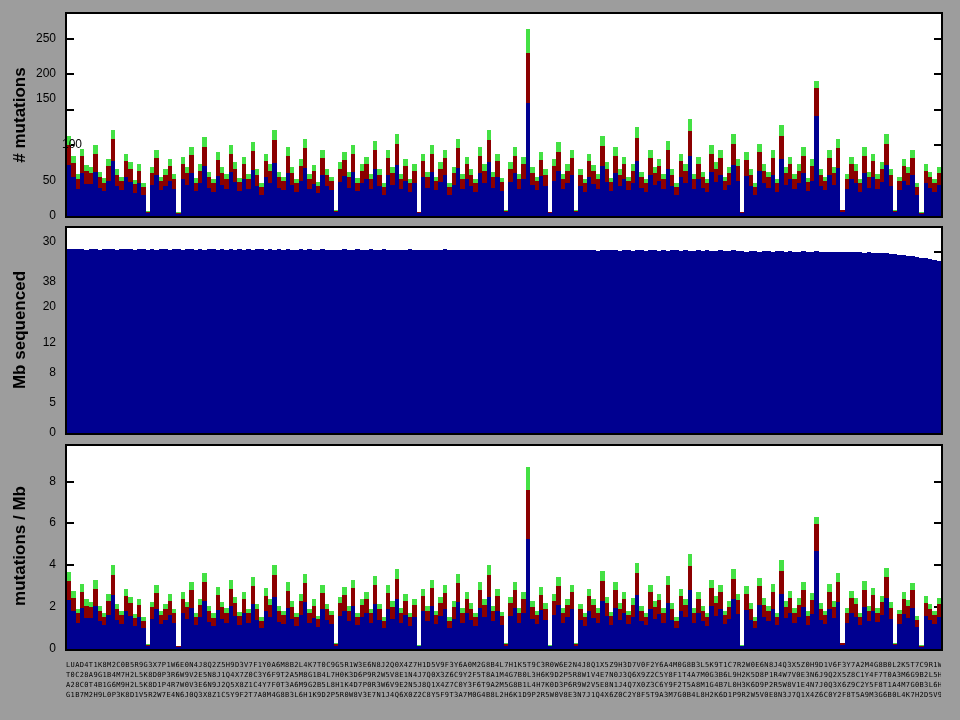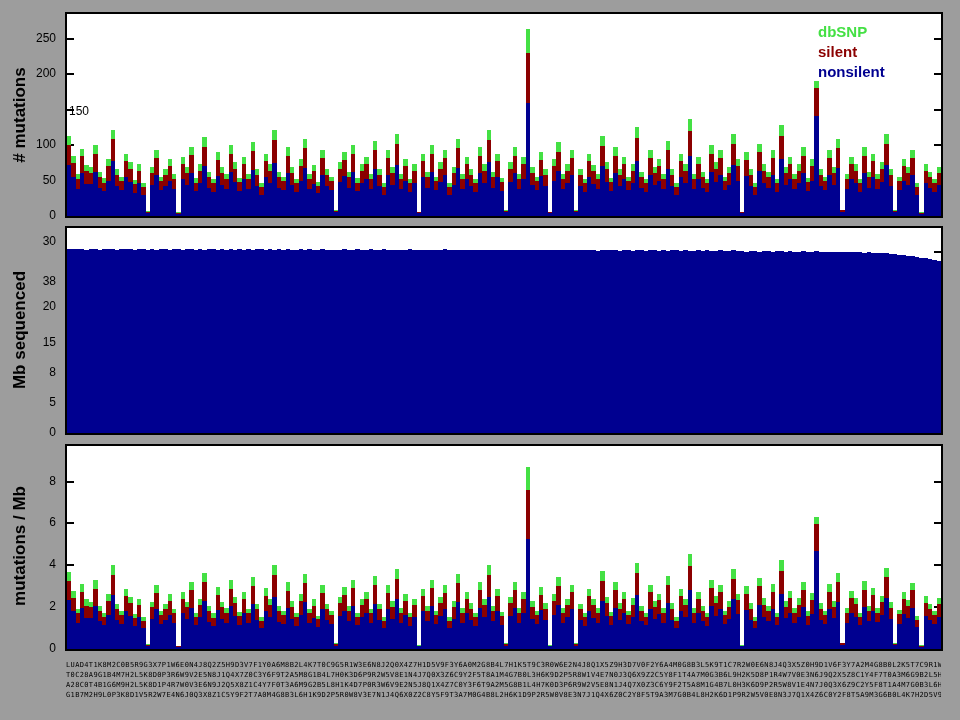--- a/index.html
+++ b/index.html
@@ -1511,43 +1511,38 @@
         <rect x="861" y="158.102914422288" width="4" height="5.069025791031999" fill="#44E044"></rect>
         <rect x="865" y="178.20744279607743" width="5" height="24.79255720392256" fill="#000090"></rect>
         <rect x="865" y="169.45712848881064" width="5" height="8.750314307266786" fill="#8B0000"></rect>
         <rect x="865" y="165.08197133517726" width="5" height="4.375157153633393" fill="#44E044"></rect>
         <rect x="870" y="170.6903599204196" width="4" height="32.3096400795804" fill="#000090"></rect>
         <rect x="870" y="158.20708988967263" width="4" height="12.48327003074697" fill="#8B0000"></rect>
         <rect x="870" y="152.33260987520347" width="4" height="5.874480014469163" fill="#44E044"></rect>
       </svg>
   </div>
 
-  <div id="legend">
-    <div style="color: rgb(68, 224, 68);">dbSNP</div>
-    <div style="color: rgb(139, 0, 0);">silent</div>
-    <div style="color: rgb(0, 0, 144);">nonsilent</div>
-  </div>
 
   <div id="xlabel-band">
       <div class="noise-row">LUAD4T1K8M2C0B5R9G3X7P1W6E0N4J8Q2Z5H9D3V7F1Y0A6M8B2L4K7T0C9G5R1W3E6N8J2Q0X4Z7H1D5V9F3Y6A0M2G8B4L7H1K5T9C3R0W6E2N4J8Q1X5Z9H3D7V0F2Y6A4M0G8B3L5K9T1C7R2W0E6N8J4Q3X5Z0H9D1V6F3Y7A2M4G8B0L2K5T7C9R1W6E3N0J8Q2X</div>
       <div class="noise-row">T0C28A9G1B4M7H2L5K8D0P3R6W9V2E5N8J1Q4X7Z0C3Y6F9T2A5M8G1B4L7H0K3D6P9R2W5V8E1N4J7Q0X3Z6C9Y2F5T8A1M4G7B0L3H6K9D2P5R8W1V4E7N0J3Q6X9Z2C5Y8F1T4A7M0G3B6L9H2K5D8P1R4W7V0E3N6J9Q2X5Z8C1Y4F7T0A3M6G9B2L5H8K1D4P7</div>
       <div class="noise-row">A28C0T4B1G6M9H2L5K8D1P4R7W0V3E6N9J2Q5X8Z1C4Y7F0T3A6M9G2B5L8H1K4D7P0R3W6V9E2N5J8Q1X4Z7C0Y3F6T9A2M5G8B1L4H7K0D3P6R9W2V5E8N1J4Q7X0Z3C6Y9F2T5A8M1G4B7L0H3K6D9P2R5W8V1E4N7J0Q3X6Z9C2Y5F8T1A4M7G0B3L6H9K2D5P8</div>
       <div class="noise-row">G1B7M2H9L0P3K8D1V5R2W7E4N6J0Q3X8Z1C5Y9F2T7A0M4G8B3L6H1K9D2P5R0W8V3E7N1J4Q6X0Z2C8Y5F9T3A7M0G4B8L2H6K1D9P2R5W0V8E3N7J1Q4X6Z0C2Y8F5T9A3M7G0B4L8H2K6D1P9R2W5V0E8N3J7Q1X4Z6C0Y2F8T5A9M3G6B0L4K7H2D5V9R1W3E8N6J0</div>
     </div>
 
 <div class="ytick" style="top: 208px;">0</div>
     <div class="ytick" style="top: 172.561px;">50</div>
-    <div class="ytick" style="top: 137.123px;">100</div>
-    <div class="ytick" style="top: 104px; padding-left: 33px;">150</div>
+    <div class="ytick" style="top: 137.123px; margin-left: 26px;">100</div>
+    <div class="ytick" style="top: 91px;">150</div>
     <div class="ytick" style="top: 66.2456px;">200</div>
     <div class="ytick" style="top: 30.807px;">250</div>
     <div class="ytick" style="top: 425px;">0</div>
     <div class="ytick" style="top: 394.853px;">5</div>
     <div class="ytick" style="top: 364.706px;">8</div>
-    <div class="ytick" style="top: 334.559px;">15</div>
+    <div class="ytick" style="top: 334.559px;">12</div>
     <div class="ytick" style="top: 299px;">20</div>
     <div class="ytick" style="top: 274.265px;">38</div>
     <div class="ytick" style="top: 234px;">30</div>
     <div class="ytick" style="top: 641px;">0</div>
     <div class="ytick" style="top: 599.144px;">2</div>
     <div class="ytick" style="top: 557.289px;">4</div>
     <div class="ytick" style="top: 515.433px;">6</div>
     <div class="ytick" style="top: 473.577px;">8</div>
   </div>
 

